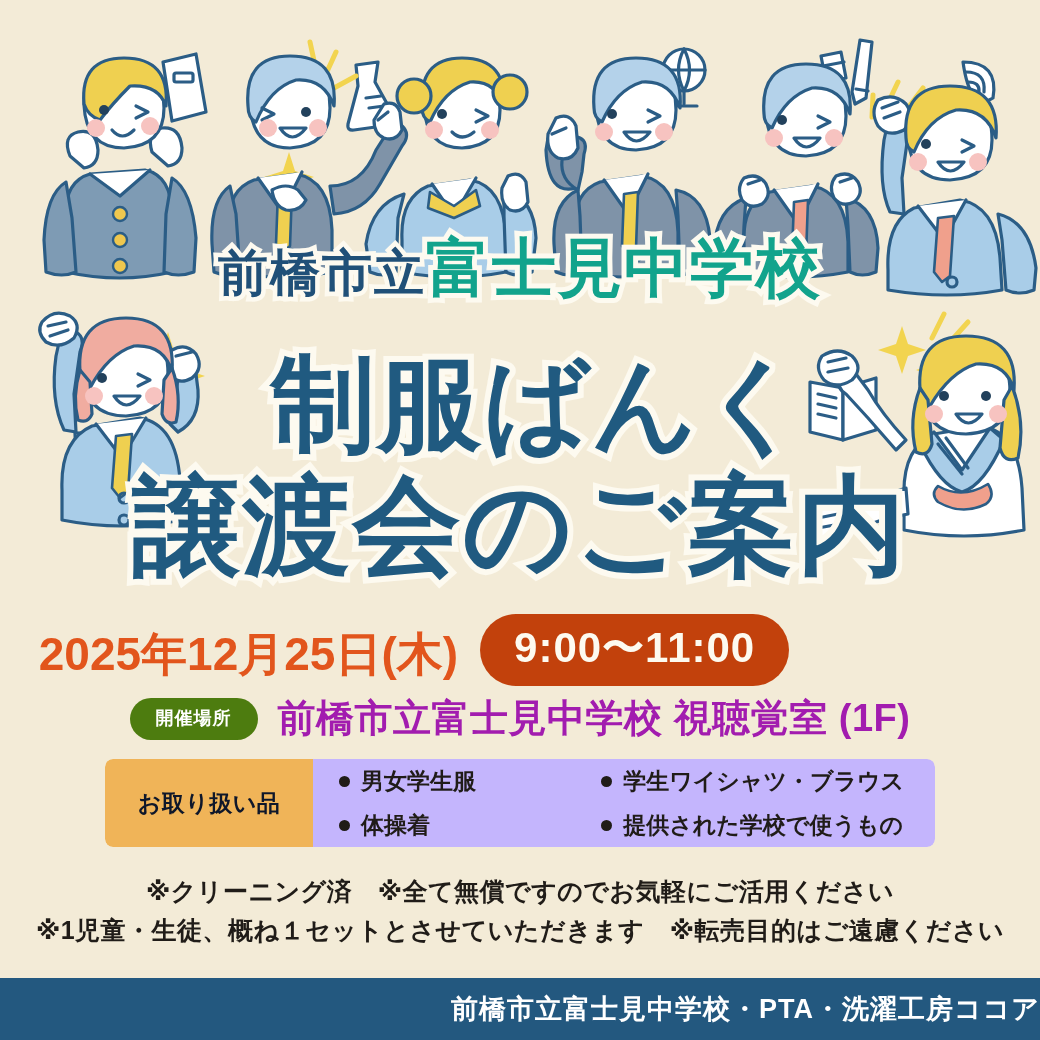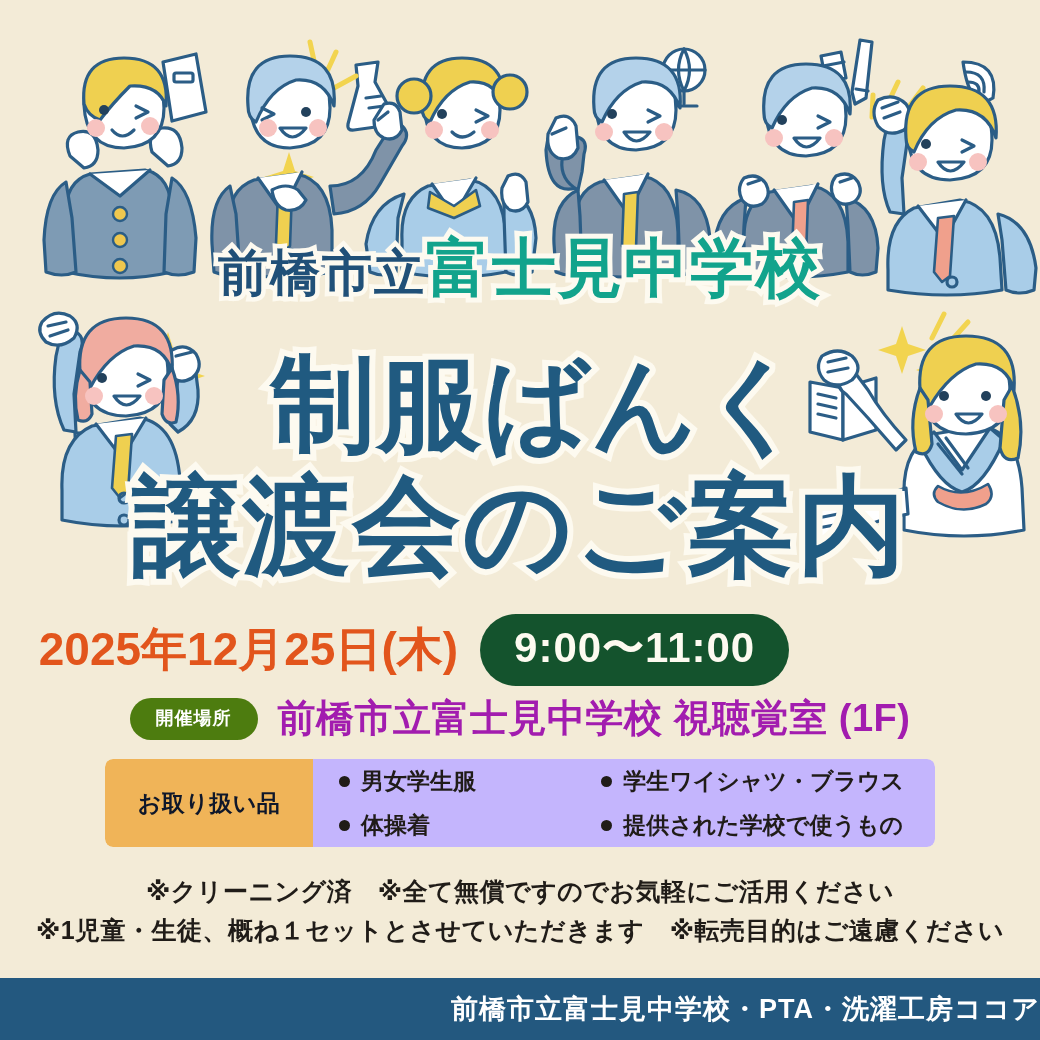--- a/index.html
+++ b/index.html
@@ -72,33 +72,33 @@
   .main-title.line1 { top: 352px; font-size: 104px; margin-left: 20px; }
   .main-title.line2 { top: 472px; font-size: 108px; }
 
   
   .date-row {
     position: absolute;
     top: 614px;
     left: 0;
     width: 828px;
     display: flex;
-    align-items: center;
+    align-items: flex-end;
     justify-content: center;
     gap: 22px;
   }
   .date-text {
     color: #e2551c;
     font-size: 46px;
     font-weight: bold;
     white-space: nowrap;
     letter-spacing: 0px;
   }
   .time-pill {
-    background: #14532d;
+    background: #c2410c;
     color: #fdfaf0;
     font-size: 42px;
     font-weight: bold;
     border-radius: 40px;
     padding: 6px 34px 10px 34px;
     white-space: nowrap;
     letter-spacing: 1px;
   }
 
   

